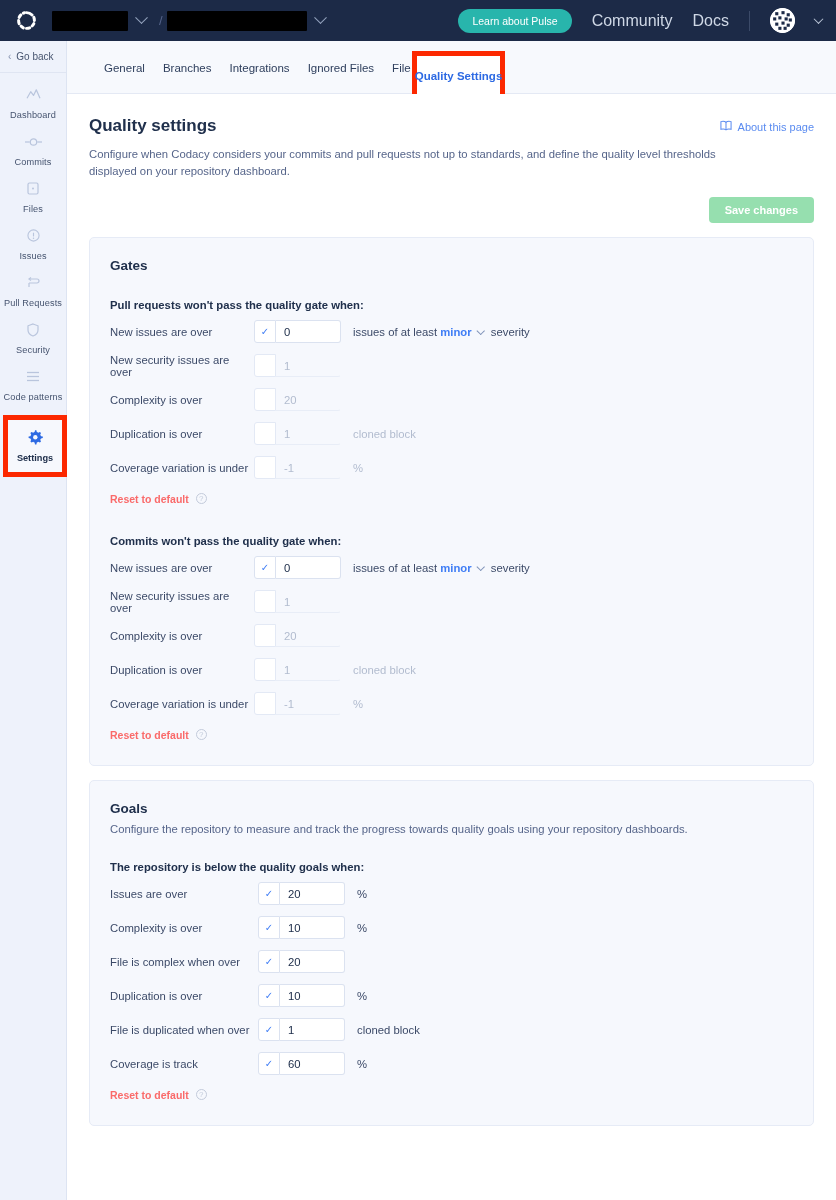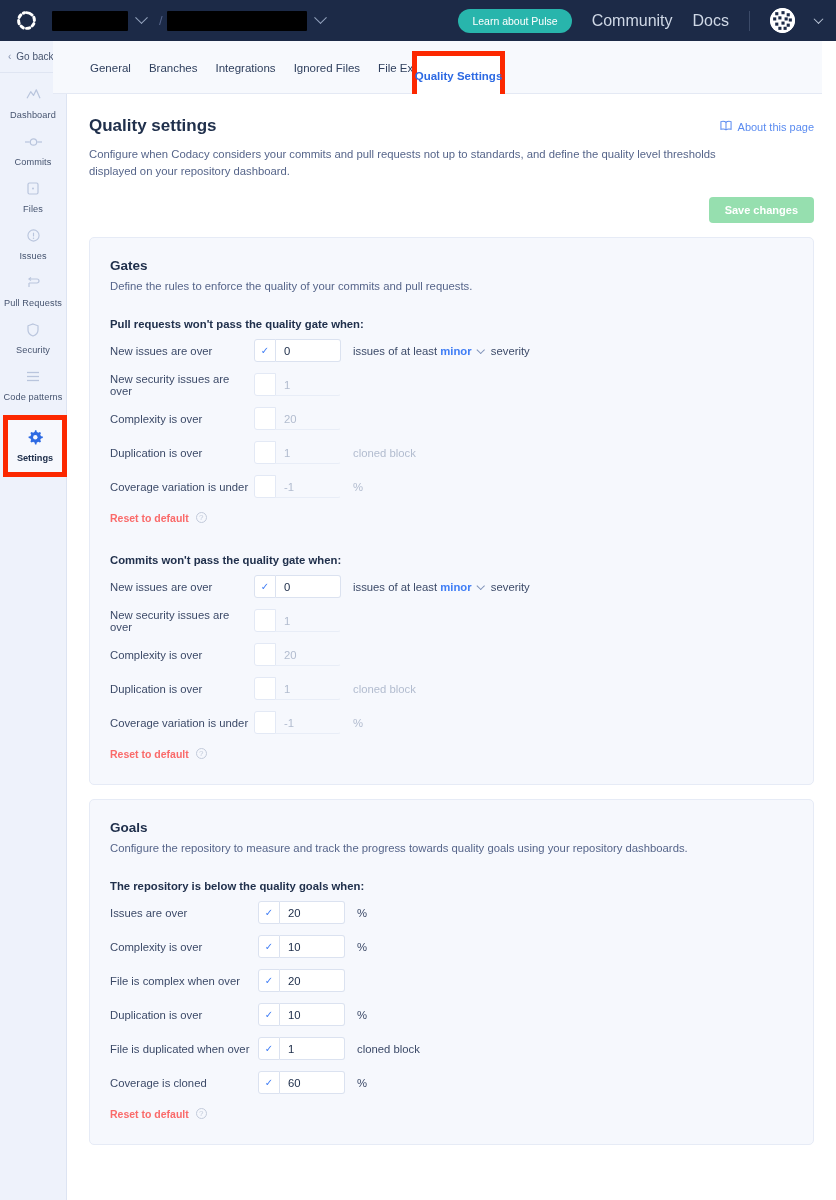--- a/index.html
+++ b/index.html
@@ -80,21 +80,21 @@
     position: absolute; left: 3px; top: 374px;
     width: 64px; height: 62px;
     border: 5px solid #fc2800; background: #f6f8fd;
     display: flex; flex-direction: column;
     align-items: center; justify-content: center; gap: 4px;
     box-sizing: border-box;
   }
 
   
   .tabbar {
-    position: absolute; top: 41px; left: 53px;
+    position: absolute; top: 41px; left: 67px;
     width: 769px; height: 53px;
     background: #f7f9fd; border-bottom: 1px solid #e4e9f4;
   }
   .tabs {
     display: flex; align-items: center; gap: 0;
     padding-left: 28px; height: 53px;
   }
   .tab {
     font-size: 11.5px; color: #30405e; padding: 0 9px;
     text-decoration: none; cursor: pointer; white-space: nowrap;
@@ -357,21 +357,20 @@
       </a>
       <div class="page-sub">Configure when Codacy considers your commits and pull requests not up to standards, and define the quality level thresholds displayed on your repository dashboard.</div>
     </div>
 
     <div class="save-row">
       <button class="save-btn">Save changes</button>
     </div>
 
     <div class="card">
       <div class="card-title">Gates</div>
-      <div class="card-sub">Define the rules to enforce the quality of your commits and pull requests.</div>
 
       <div class="group-head">Pull requests won't pass the quality gate when:</div>
       <div id="pr-rows">
           <div class="rule-row">
             <div class="rule-label">New issues are over</div>
             <div class="field">
               <div class="cbox">
                 <span class="tick">✓</span>
               </div>
               <div class="num">0</div>
@@ -512,21 +511,21 @@
             <div class="rule-label" style="width: 148px;">File is duplicated when over</div>
             <div class="field">
               <div class="cbox">
                 <span class="tick">✓</span>
               </div>
               <div class="num">1</div>
             </div>
             <div class="suffix">cloned block</div>
           </div>
           <div class="rule-row">
-            <div class="rule-label" style="width: 148px;">Coverage is cloned</div>
+            <div class="rule-label" style="width: 148px;">Coverage is track</div>
             <div class="field">
               <div class="cbox">
                 <span class="tick">✓</span>
               </div>
               <div class="num">60</div>
             </div>
             <div class="suffix">%</div>
           </div>
         </div>
       <div class="reset-row">

